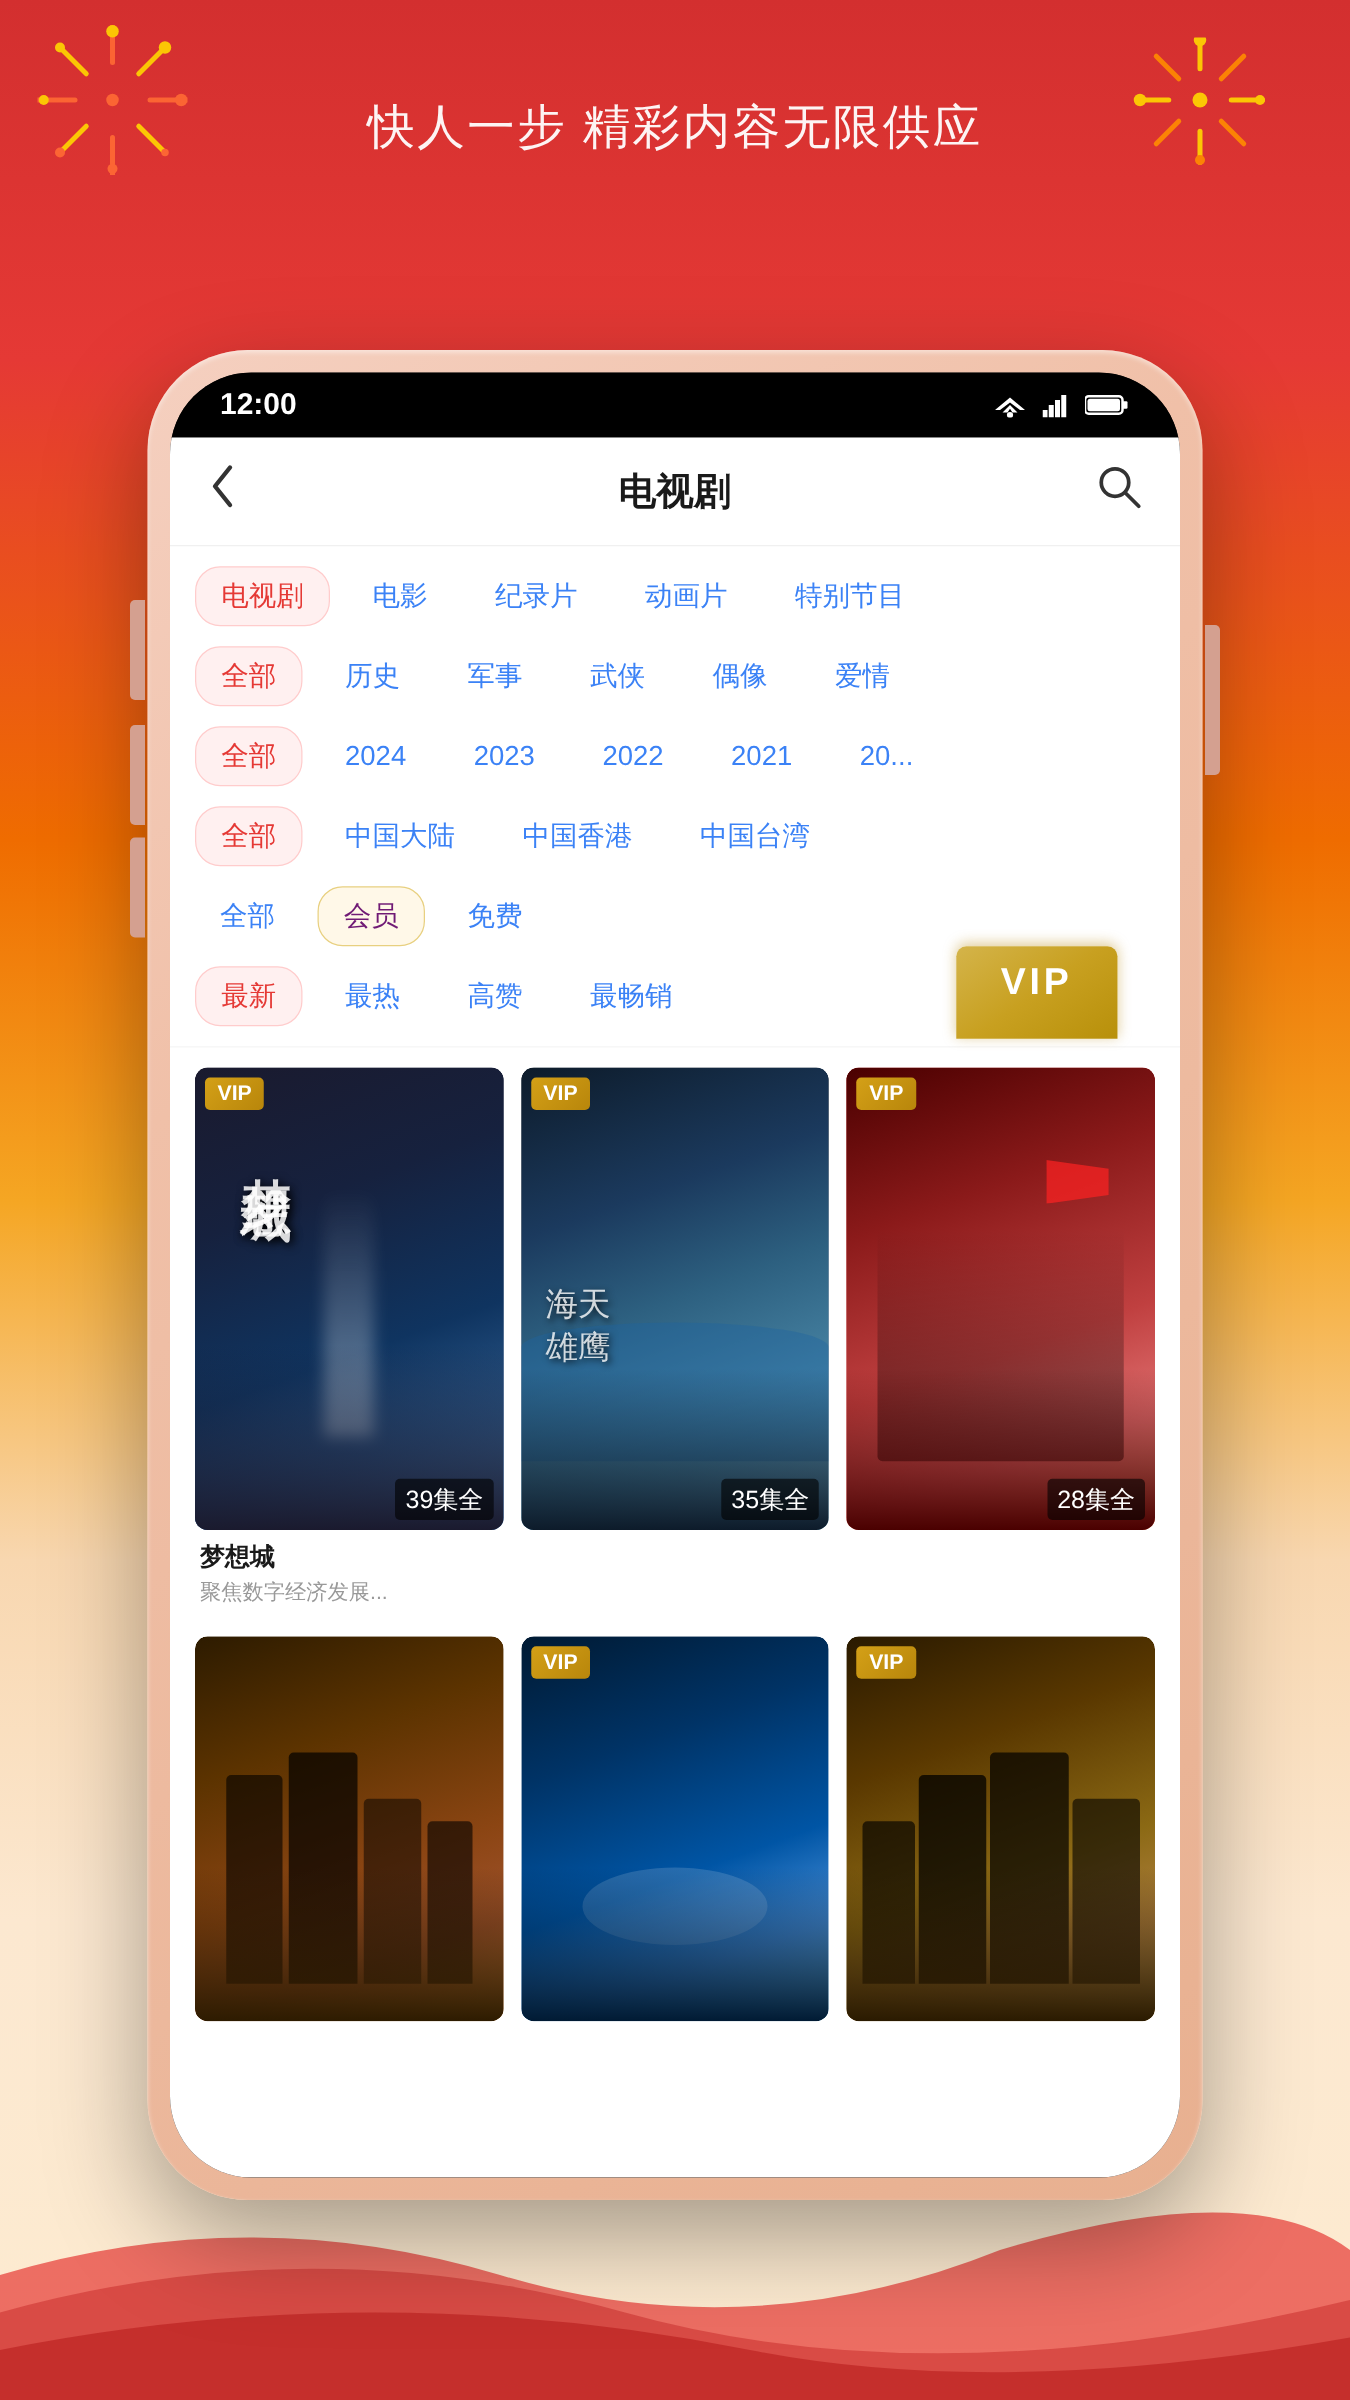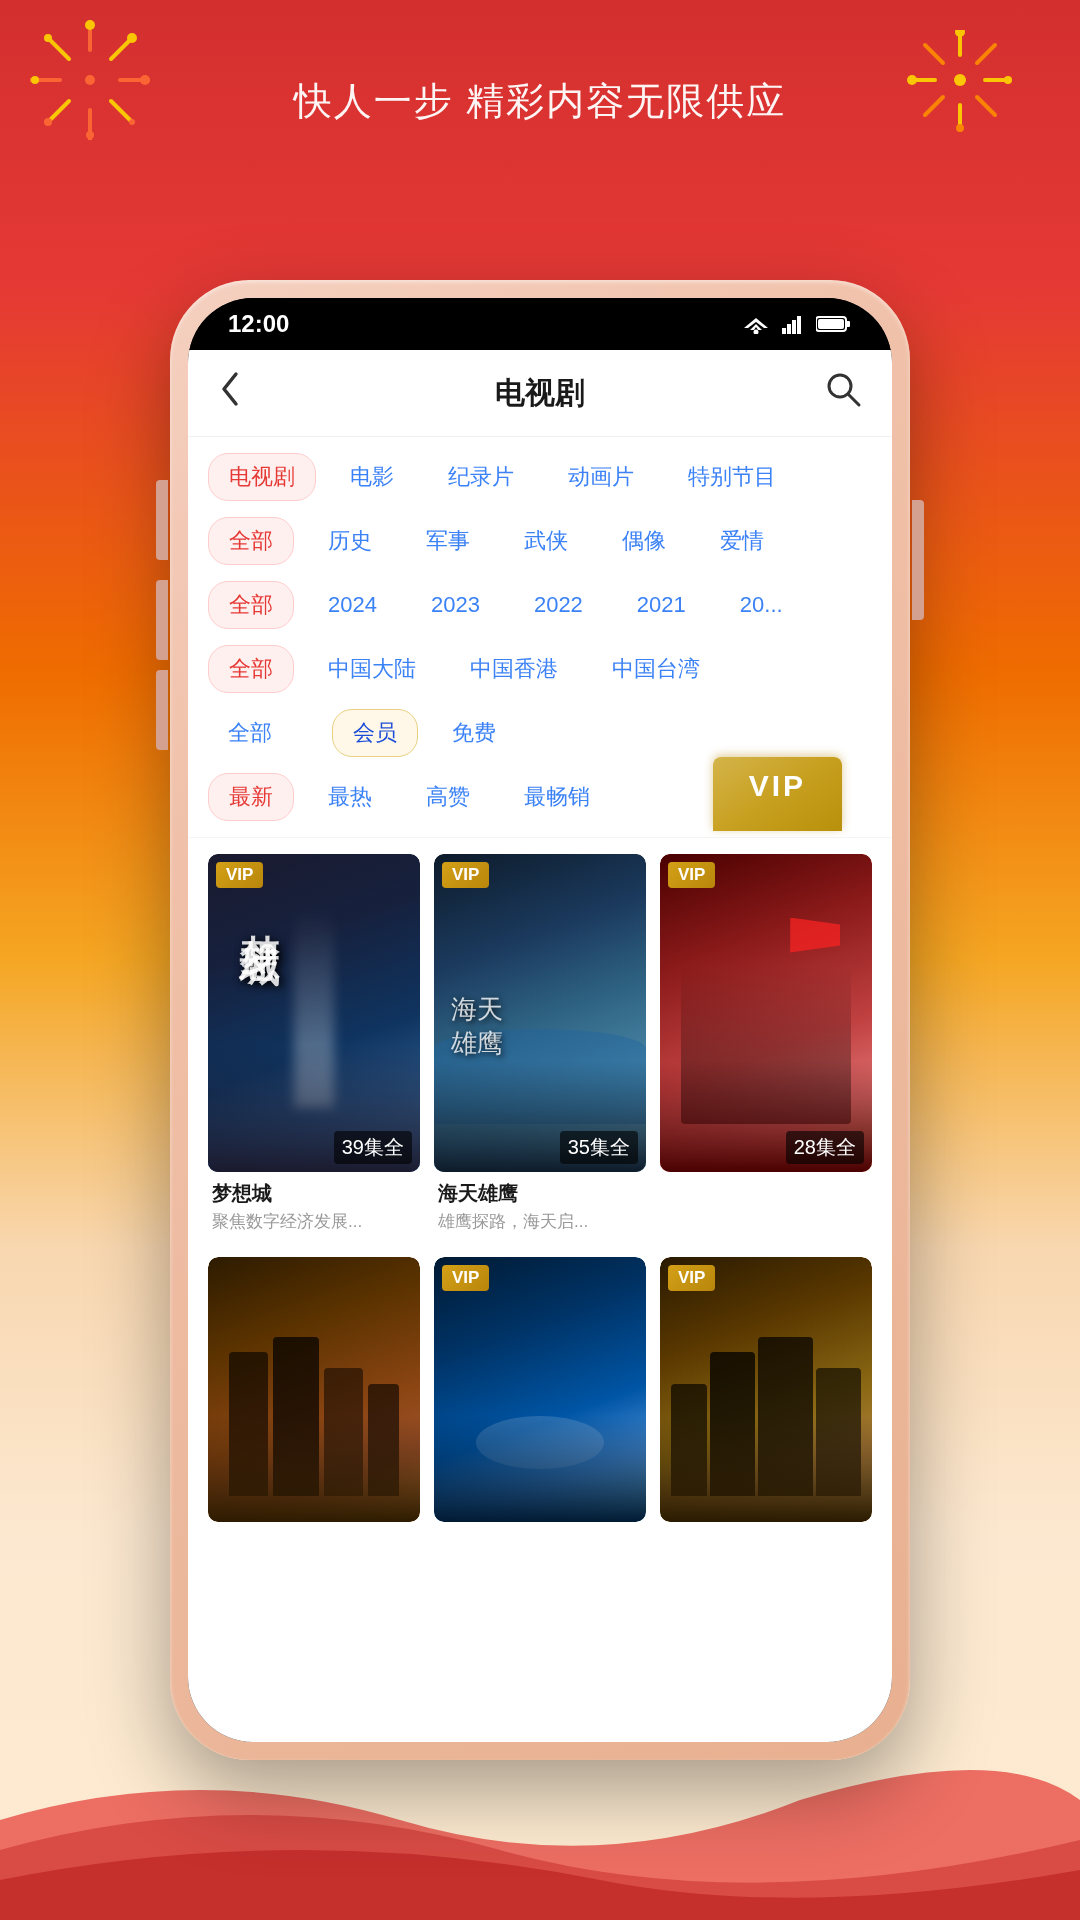--- a/index.html
+++ b/index.html
@@ -46,21 +46,21 @@
       font-weight: 400;
       letter-spacing: 2px;
     }
 
     
     .phone-container {
       position: absolute;
       top: 280px;
       left: 50%;
       transform: translateX(-50%);
-      width: 740px;
+      width: 844px;
       height: 1480px;
       z-index: 20;
     }
 
     .phone-outer {
       width: 100%;
       height: 100%;
       background: linear-gradient(145deg, #f5d0c0 0%, #f0c0a8 30%, #e8b090 100%);
       border-radius: 80px;
       padding: 18px;
@@ -190,23 +190,22 @@
     }
 
     .filter-tag.active-red {
       background: #fff0f0;
       color: #e53935;
       border: 1px solid #ffcccc;
     }
 
     .filter-tag.active-vip {
       background: #fff8e8;
-      color: #1d4ed8;
+      color: #701a75;
       border: 1px solid #e8d080;
-      margin-left: 26px;
     }
 
     
     .content-grid {
       flex: 1;
       overflow-y: auto;
       padding: 16px 20px;
     }
 
     .grid-row {
@@ -489,24 +488,20 @@
               <div class="card-thumb thumb-2">
                 <div style="position: absolute; inset: 0; background: linear-gradient(160deg, #0d1b2a 0%, #1b3a5e 30%, #2d6080 50%, #5090b0 80%, #80b8d0 100%);"></div>
 
                 <div style="position: absolute; bottom: 15%; left: 0; right: 0; height: 30%; background: rgba(30,100,160,0.4); border-radius: 50% 50% 0 0 / 20px 20px 0 0;"></div>
                 <div style="position: absolute; bottom: 0; left: 0; right: 0; height: 35%; background: linear-gradient(to top, #0d1b2a, transparent);"></div>
                 <div class="vip-badge">VIP</div>
                 <div class="episode-count">35集全</div>
 
                 <div style="position: absolute; bottom: 35%; left: 8%; color: rgba(255,255,255,0.8); font-size: 26px; font-weight: 400; text-shadow: 2px 2px 6px rgba(0,0,0,0.9); text-align: center; line-height: 1.3;">海天<br>雄鹰</div>
               </div>
-              <div class="card-info">
-                <div class="card-title">海天雄鹰</div>
-                <div class="card-desc">雄鹰探路，海天启...</div>
-              </div>
             </div>
 
             <div class="content-card">
               <div class="card-thumb thumb-3">
                 <div style="position: absolute; inset: 0; background: linear-gradient(160deg, #4a0000 0%, #8b1a1a 30%, #c04040 60%, #e07070 80%, #f0a080 100%);"></div>
 
                 <div style="position: absolute; bottom: 15%; left: 10%; right: 10%; height: 50%; background: linear-gradient(to top, rgba(0,0,0,0.5), transparent); border-radius: 4px;"></div>
                 <div style="position: absolute; bottom: 0; left: 0; right: 0; height: 35%; background: linear-gradient(to top, #4a0000, transparent);"></div>
 
                 <div style="position: absolute; top: 20%; right: 15%; width: 50px; height: 35px; background: #ff2222; clip-path: polygon(0 0, 100% 20%, 100% 80%, 0 100%); opacity: 0.7;"></div>

